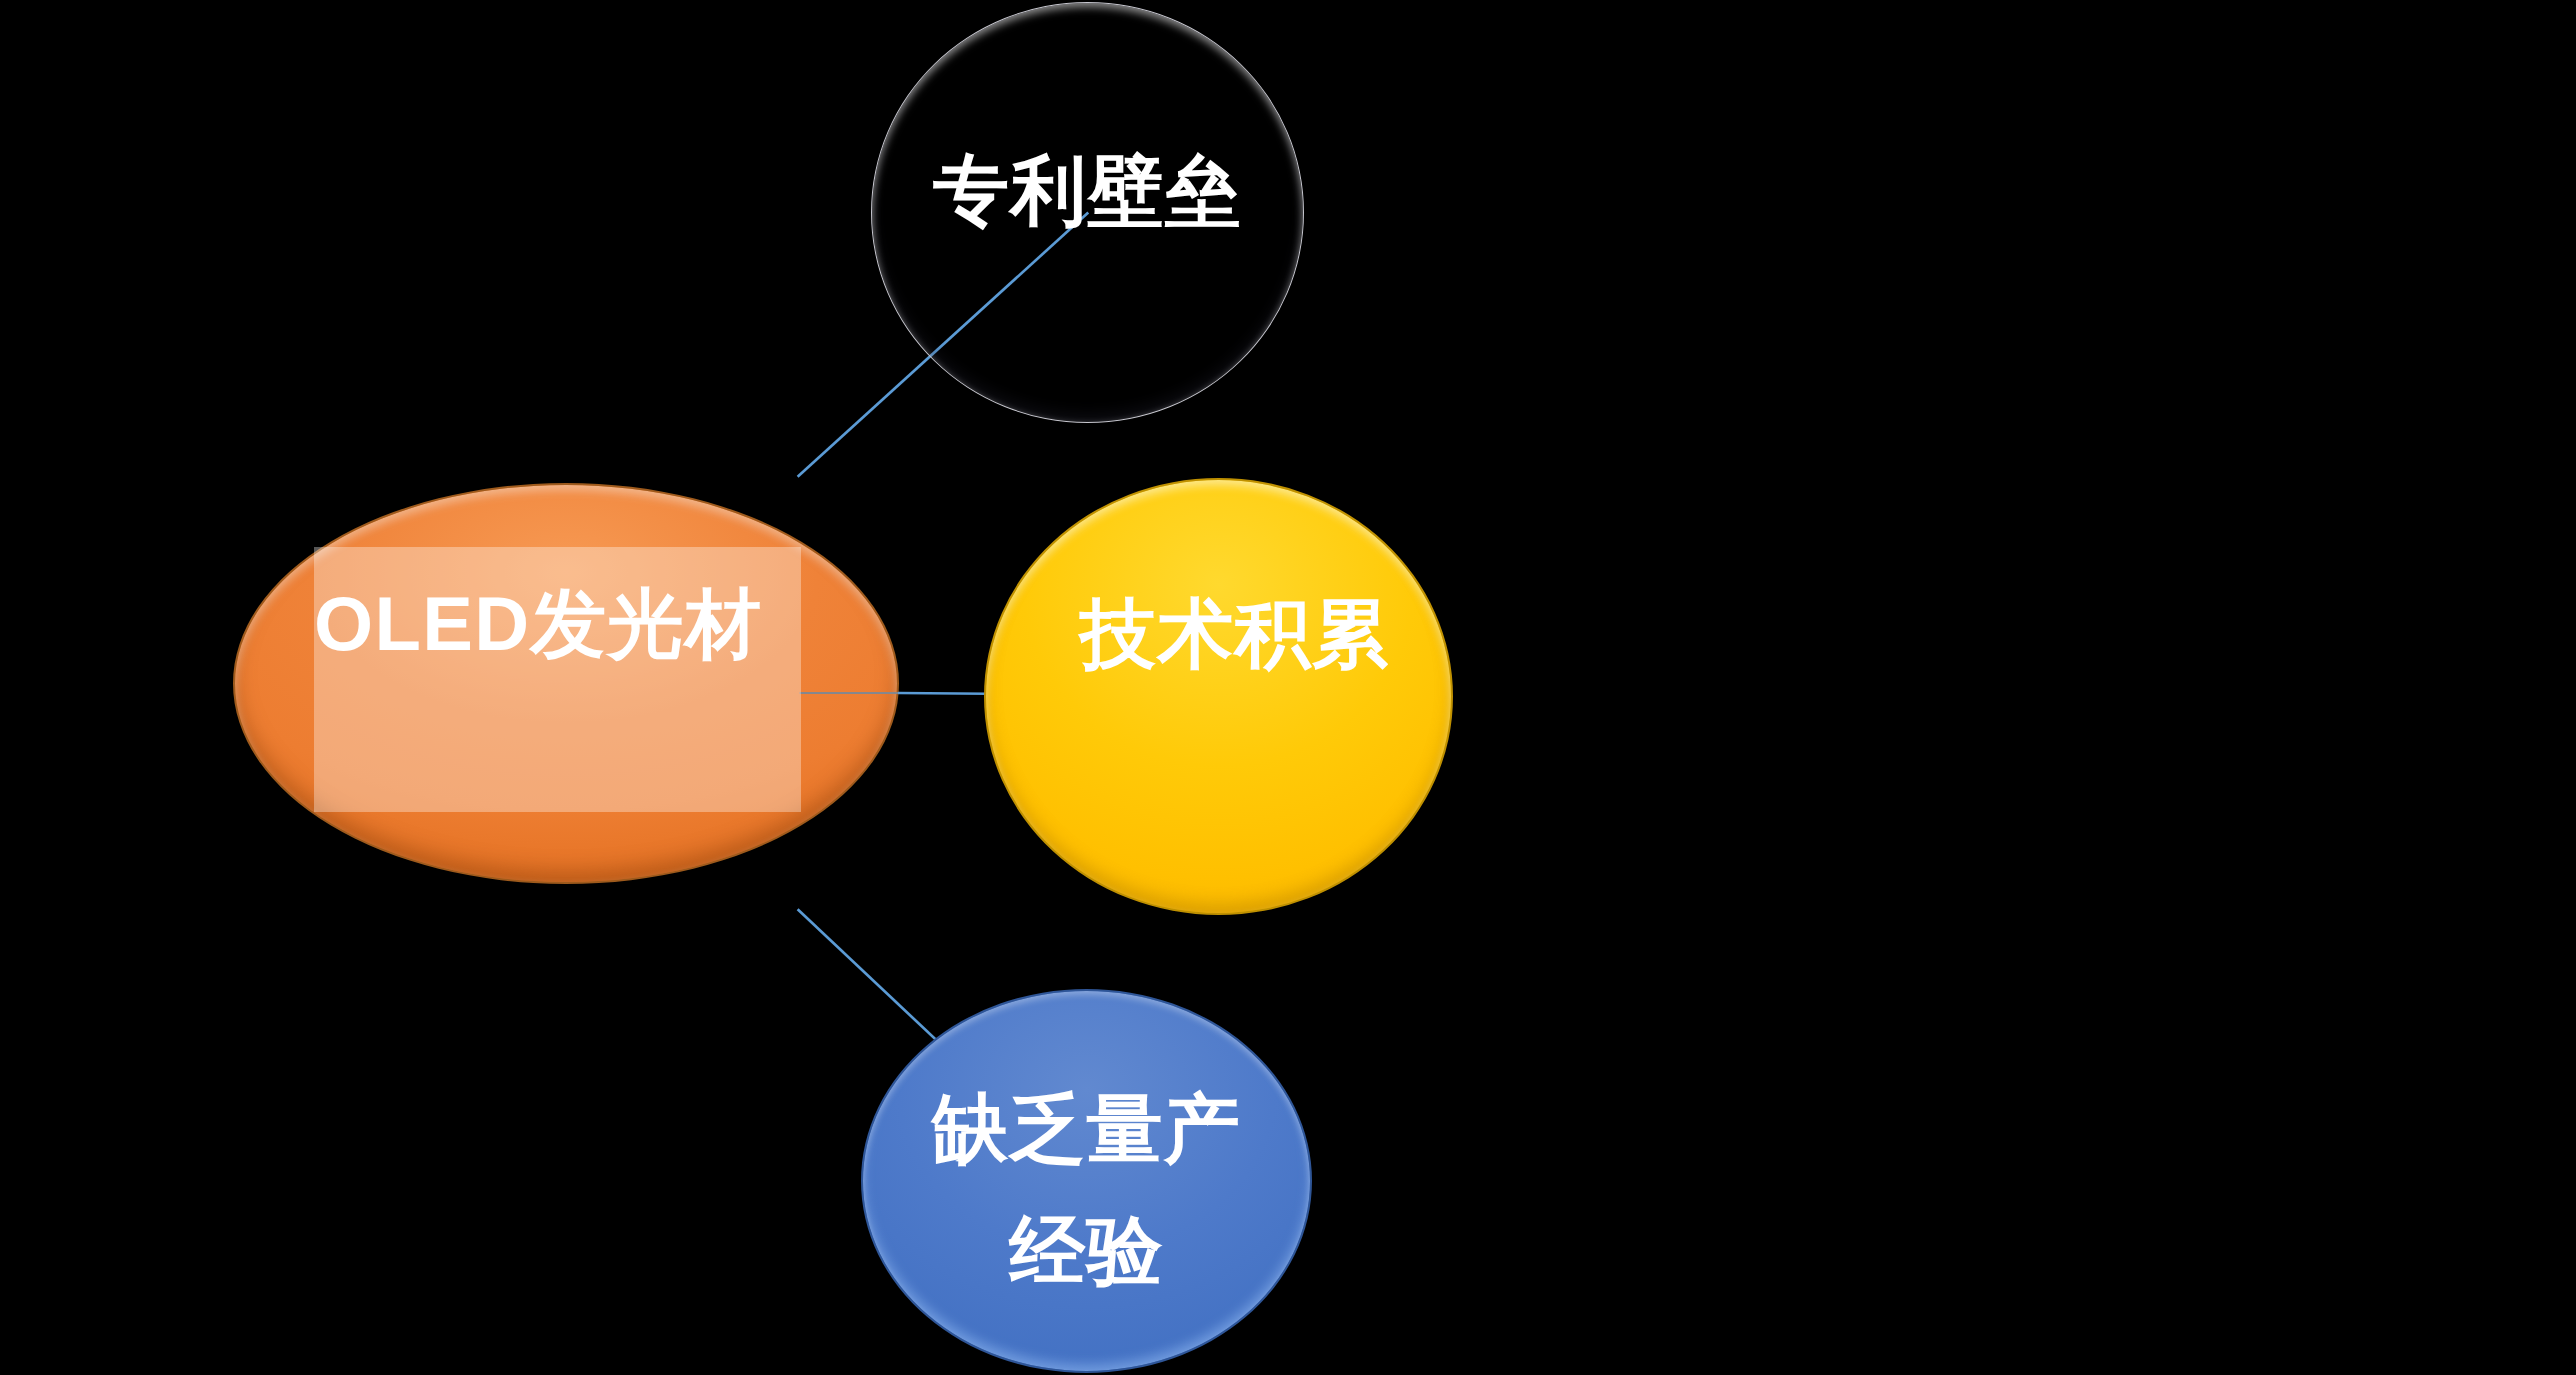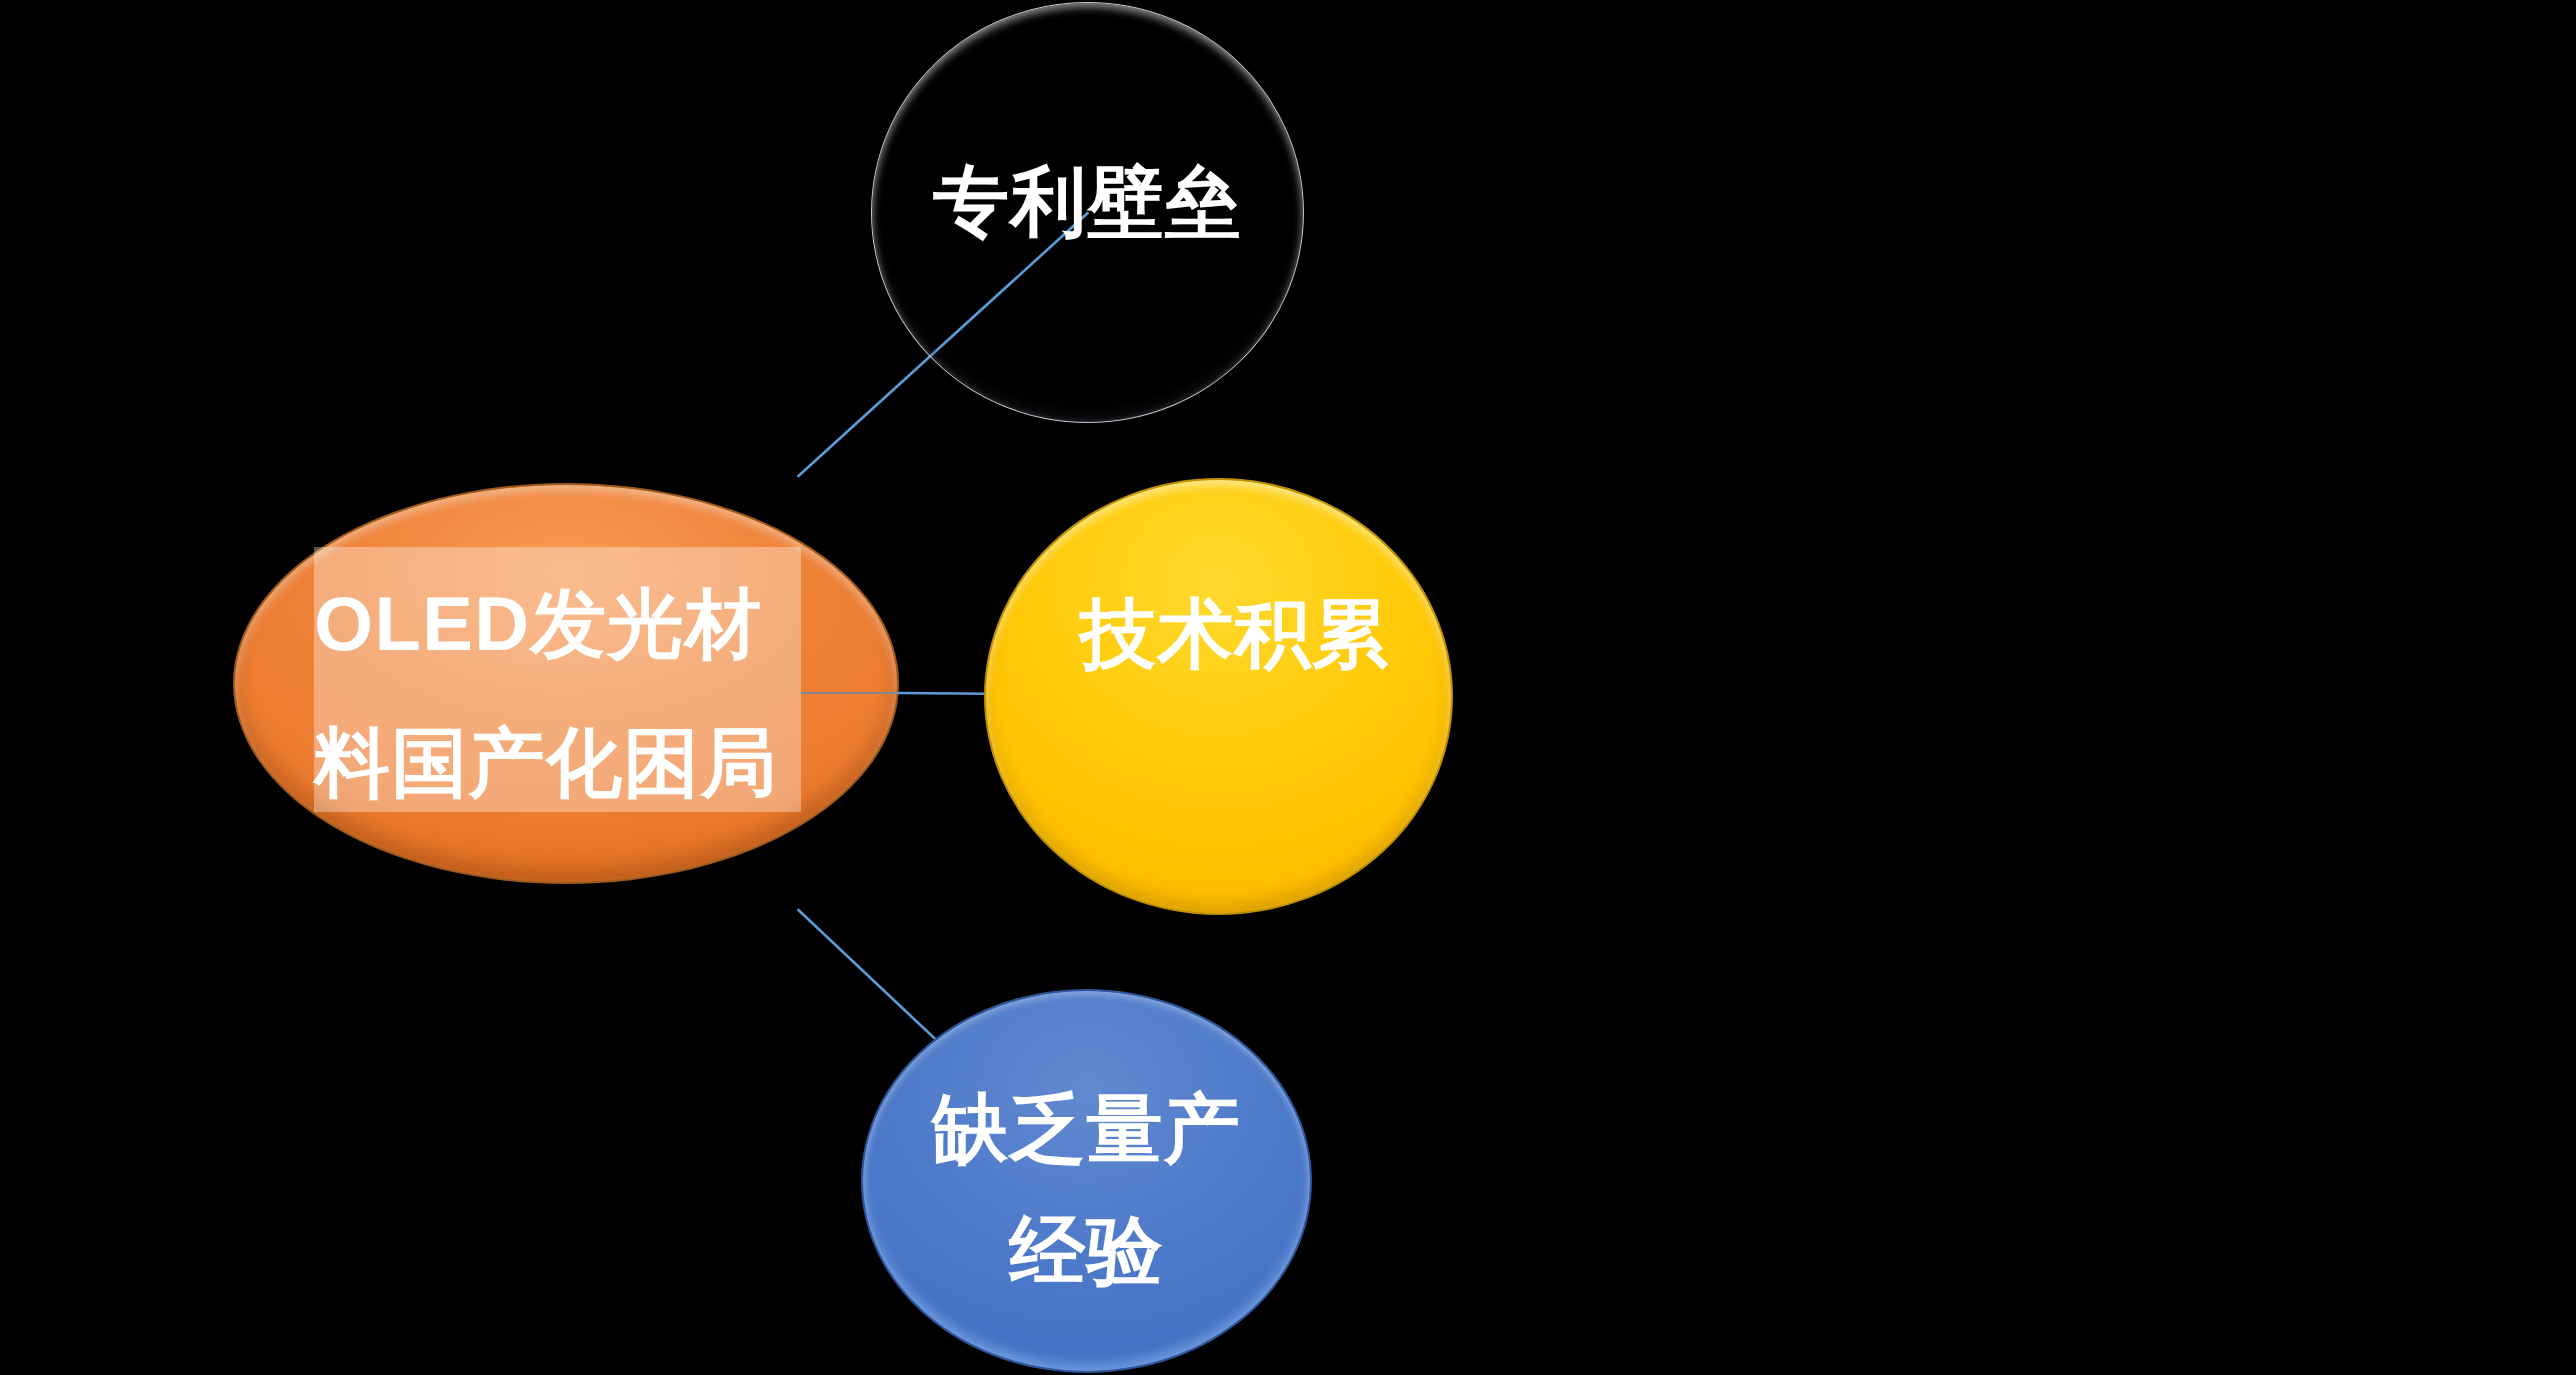--- a/index.html
+++ b/index.html
@@ -101,24 +101,23 @@
   <svg id="connectors" viewBox="0 0 3882 2073" xmlns="http://www.w3.org/2000/svg">
     <line x1="1205" y1="1044" x2="1353" y2="1044" stroke="#85878D" stroke-width="3"></line>
     <line x1="1202" y1="718" x2="1640" y2="320" stroke="#5B9BD5" stroke-width="4"></line>
     <line x1="1353" y1="1044" x2="1700" y2="1047" stroke="#5B9BD5" stroke-width="4"></line>
     <line x1="1202" y1="1370" x2="1637" y2="1780" stroke="#5B9BD5" stroke-width="4"></line>
   </svg>
 
   <div id="center-band"></div>
 
   <div class="node-line center-line" style="top:581px">OLED发光材</div>
-  <div class="node-line center-line" style="top:720px">料国产化困局</div>
 
   <div class="shape" id="sat-patent"></div>
-  <div class="node-line patent-line" style="top:159px">专利壁垒</div>
+  <div class="node-line patent-line" style="top:148px">专利壁垒</div>
 
   <div class="shape" id="sat-tech"></div>
   <div class="node-line tech-line" style="top:591px">技术积累</div>
 
   <div class="shape" id="sat-production"></div>
   <div class="node-line prod-line" style="top:1208px">经验</div>
   <div class="node-line prod-line" style="top:1086px">缺乏量产</div>
 
 </div>
 

